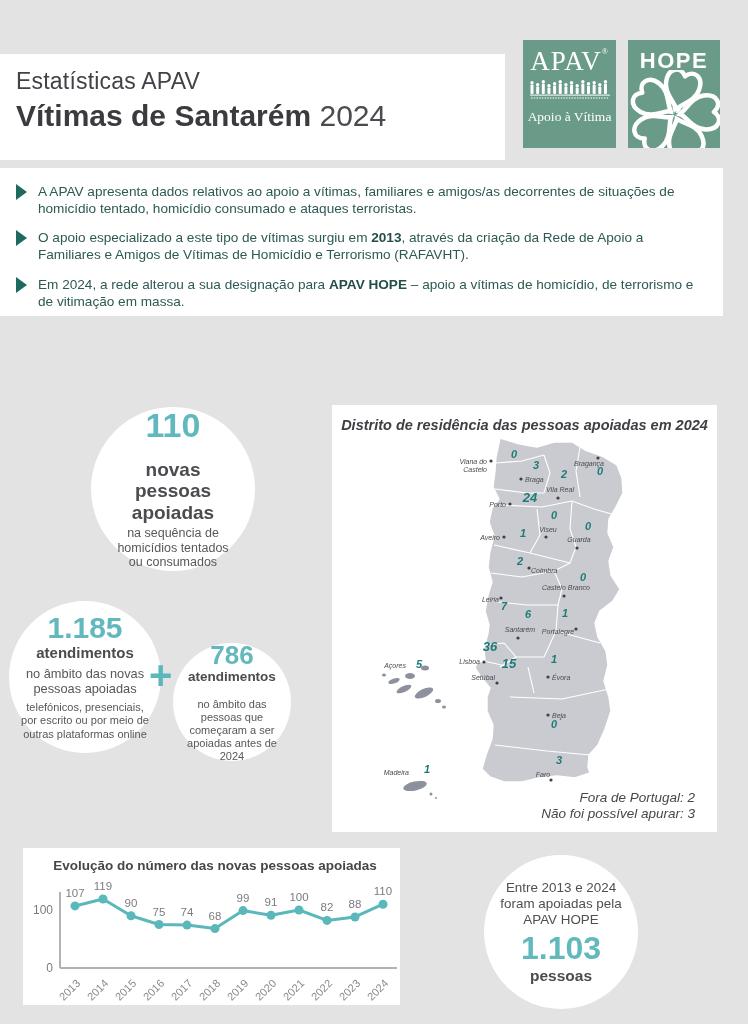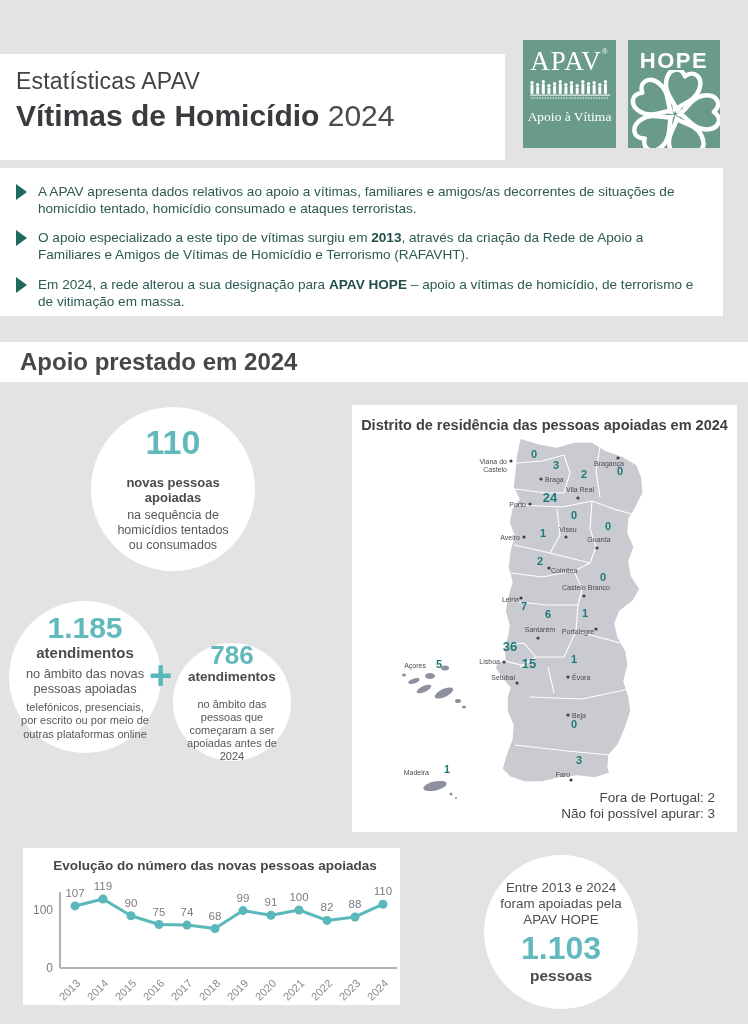--- a/index.html
+++ b/index.html
@@ -32,55 +32,55 @@
   .section-band{left:0;top:342px;width:748px;height:40px;}
   .section-title{font-size:24px;font-weight:bold;color:#47474b;line-height:40px;margin-left:20px;}
 
   
   .circle{position:absolute;background:#fff;border-radius:50%;display:flex;flex-direction:column;align-items:center;justify-content:center;text-align:center;}
   .stat-value{color:#62b9bd;font-weight:bold;line-height:1;}
   .stat-title{color:#4b4b50;font-weight:bold;line-height:1.12;}
   .stat-desc{color:#57575c;line-height:1.18;}
   .c1{left:91px;top:407px;width:164px;height:164px;}
   .c1 .stat-value{font-size:34px;}
-  .c1 .stat-title{font-size:13px;margin-top:17px;width:120px;}
+  .c1 .stat-title{font-size:19px;margin-top:17px;width:120px;}
   .c1 .stat-desc{font-size:12.5px;margin-top:3px;width:118px;}
   .c2{left:9px;top:601px;width:152px;height:152px;}
   .c2 .stat-value{font-size:30px;}
   .c2 .stat-title{font-size:15px;margin-top:2px;}
   .c2 .stat-desc{font-size:12.8px;margin-top:4px;width:124px;}
   .c2 .stat-detail{font-size:11px;color:#57575c;line-height:1.2;margin-top:5px;width:136px;}
   .c3{left:173px;top:643px;width:118px;height:118px;}
   .c3 .stat-value{font-size:26px;}
   .c3 .stat-title{font-size:13.5px;margin-top:1px;}
   .c3 .stat-desc{font-size:11px;margin-top:14px;width:92px;}
   .plus{position:absolute;left:149px;top:655px;font-size:40px;font-weight:bold;color:#5ab8bb;line-height:1;}
   .c4{left:484px;top:855px;width:154px;height:154px;}
   .c4 .stat-desc{font-size:13.4px;width:140px;color:#4f4f54;}
   .c4 .stat-value{font-size:32px;margin-top:4px;}
   .c4 .stat-title{font-size:15.5px;margin-top:3px;}
 
   
-  .map-panel{left:352px;top:405px;width:385px;height:427px;}
+  .map-panel{left:332px;top:405px;width:385px;height:427px;font-style:italic;}
   .map-title{font-size:14.5px;font-weight:bold;color:#3f3f44;text-align:center;margin-top:12px;}
   #map-svg{position:absolute;left:0;top:0;}
   .map-notes{position:absolute;right:22px;bottom:10px;text-align:right;font-size:13.5px;color:#47474b;line-height:1.2;}
 
   
   .chart-panel{left:23px;top:848px;width:377px;height:157px;}
 </style>
 </head>
 <body>
 
 <div class="page">
 
   <div class="panel header-box">
     <div class="kicker">Estatísticas APAV</div>
     <div class="page-title">
-      <span>Vítimas de Homicídio</span>
+      <span>Vítimas de Santarém</span>
       <span class="year">2024</span>
     </div>
   </div>
 
   <div class="logo logo-apav">
     <div class="apav-word"><span>APAV</span><span class="apav-reg">®</span></div>
     <svg width="84" height="26" viewBox="0 0 84 26" style="margin-top:2px;">
       <g fill="#ffffff" id="crowd">
           <circle cx="4" cy="5.7" r="1.7"></circle>
           <rect x="2.5" y="7.6" width="3" height="9.4" rx="1"></rect>
@@ -150,23 +150,20 @@
           <div class="bullet-arrow"></div>
           <div class="bullet-text"><span>O apoio especializado a este tipo de vítimas surgiu em </span><b>2013</b><span>, através da criação da Rede de Apoio a Familiares e Amigos de Vítimas de Homicídio e Terrorismo (RAFAVHT).</span></div>
         </div>
         <div class="bullet-row">
           <div class="bullet-arrow"></div>
           <div class="bullet-text"><span>Em 2024, a rede alterou a sua designação para </span><b>APAV HOPE</b><span> – apoio a vítimas de homicídio, de terrorismo e de vitimação em massa.</span></div>
         </div>
       </div>
   </div>
 
-  <div class="panel section-band">
-    <div class="section-title">Apoio prestado em 2024</div>
-  </div>
 
   <div class="circle c1">
     <div class="stat-value">110</div>
     <div class="stat-title">novas pessoas apoiadas</div>
     <div class="stat-desc">na sequência de homicídios tentados ou consumados</div>
   </div>
 
   <div class="circle c2">
     <div class="stat-value">1.185</div>
     <div class="stat-title">atendimentos</div>

